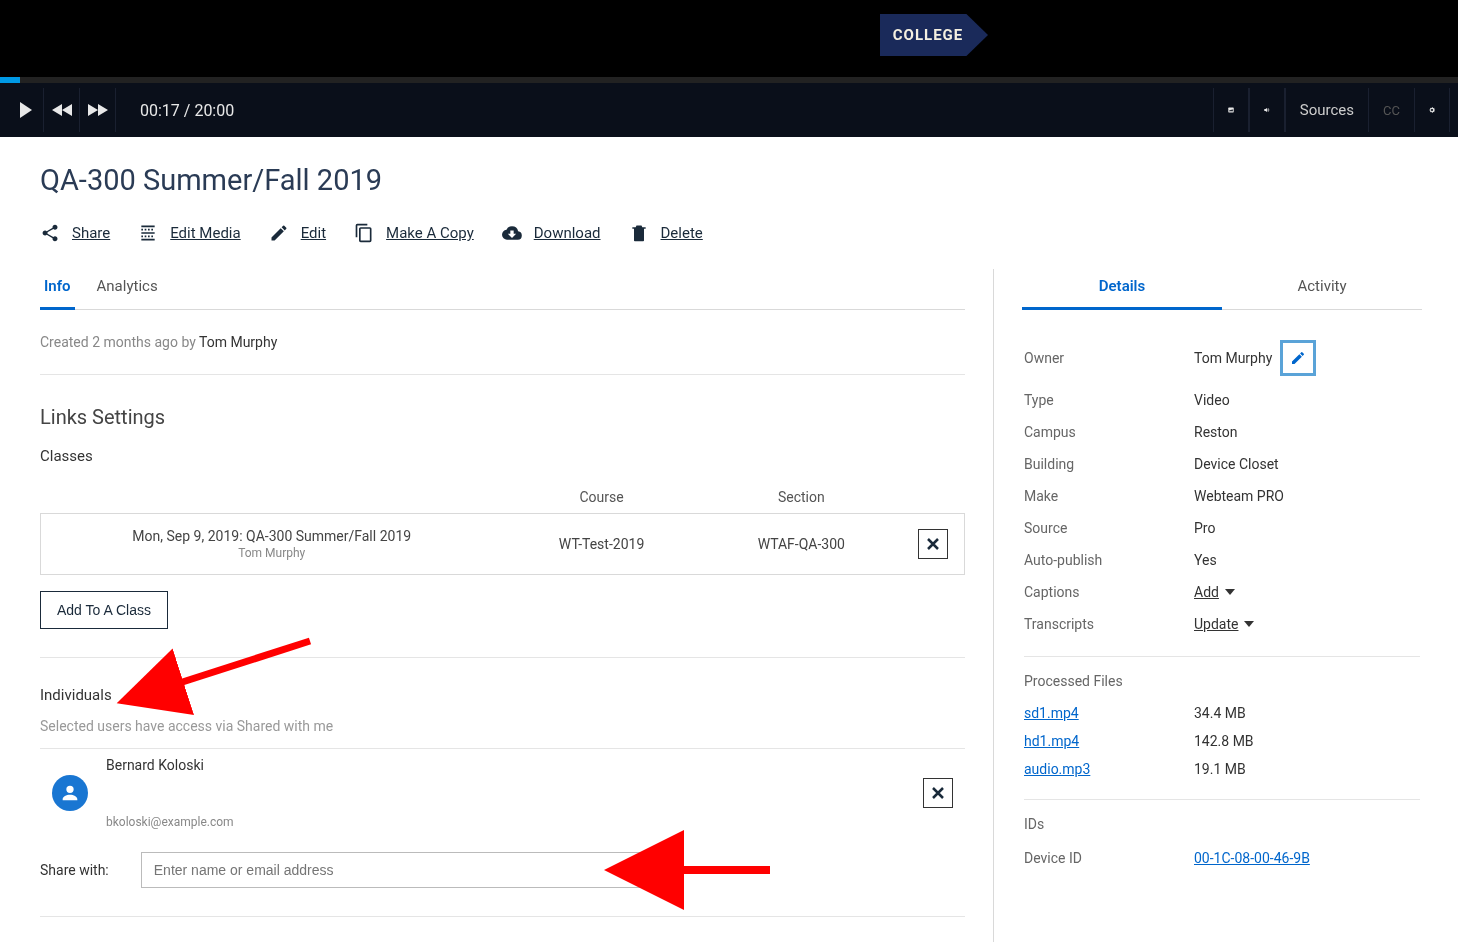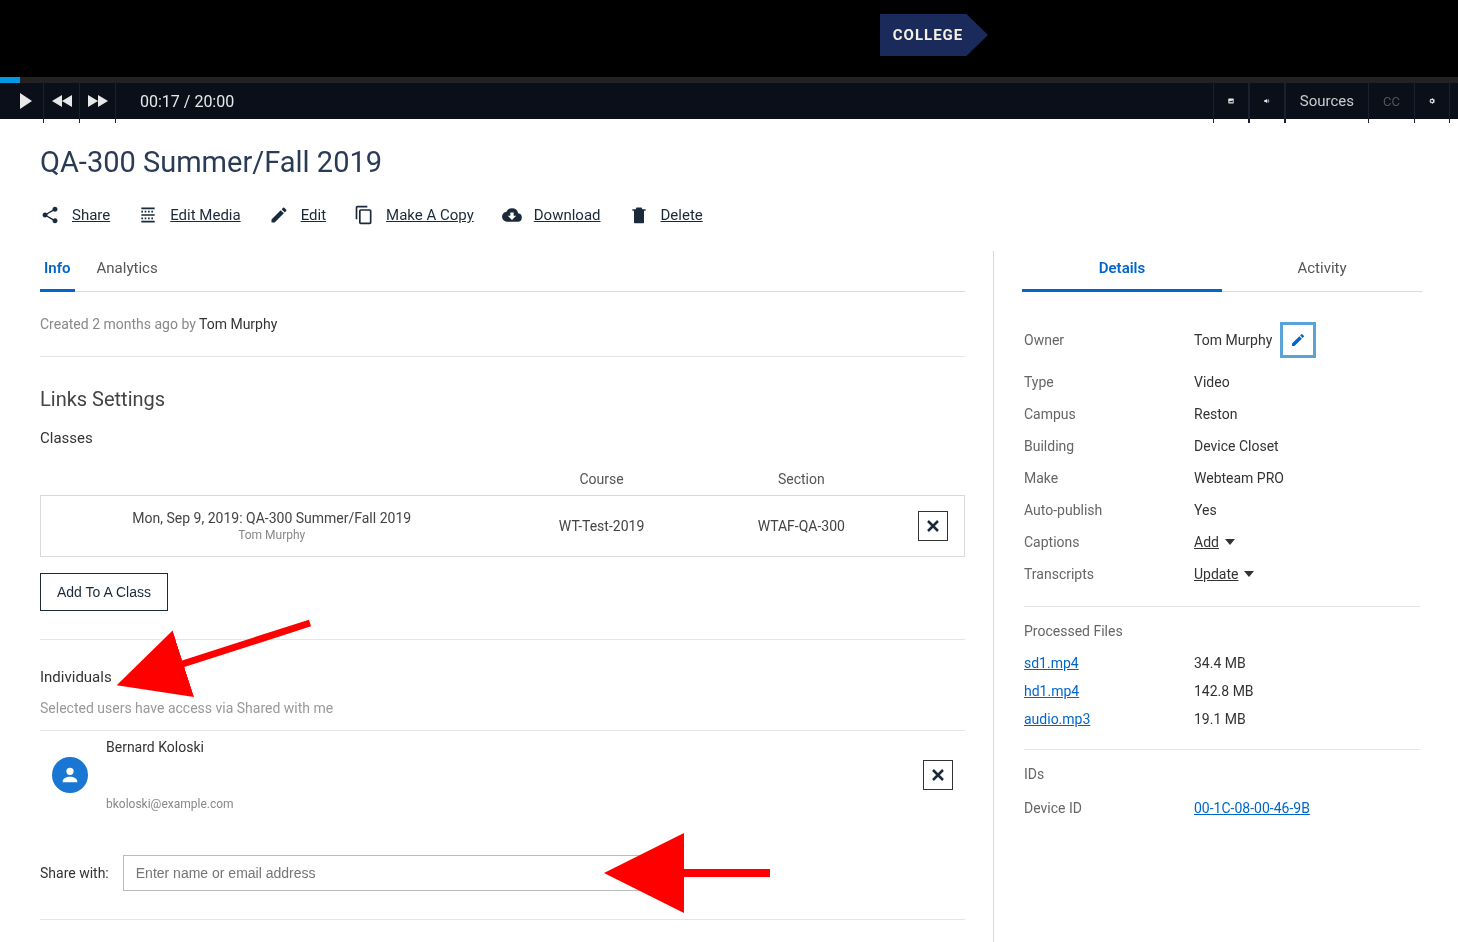--- a/index.html
+++ b/index.html
@@ -30,21 +30,21 @@
       letter-spacing: 1px;
       clip-path: polygon(0 0, 80% 0, 100% 50%, 80% 100%, 0 100%);
       padding-right: 12px;
     }
     .progress-bar-container { height: 6px; background: #222; position: relative; }
     .progress-bar-fill { height: 100%; width: 1.4%; background: #0099e5; }
     
     
     .player-controls {
       background: #0a0f1a;
-      height: 36px;
+      height: 54px;
       display: flex;
       align-items: center;
       padding: 0 8px;
       color: #fff;
     }
     .player-controls .left-controls { display: flex; align-items: center; gap: 0; }
     .player-controls .ctrl-btn {
       width: 36px;
       height: 44px;
       display: flex;
@@ -150,21 +150,21 @@
     .avatar-circle {
       width: 36px; height: 36px; border-radius: 50%; background: #1976d2;
       display: flex; align-items: center; justify-content: center;
     }
     .avatar-circle svg { fill: #fff; width: 22px; height: 22px; }
     .individual-info .name { font-size: 14px; color: #333; }
     .individual-info .email { font-size: 12px; color: #888; margin-top: 42px; }
     .individual-row .x-btn { margin-left: auto; }
     
     
-    .share-with-row { display: flex; align-items: center; gap: 14px; margin-top: 32px; }
+    .share-with-row { display: flex; align-items: center; gap: 32px; margin-top: 11px; }
     .share-with-row label { font-size: 14px; color: #333; }
     .share-input {
       flex: 0 0 520px; height: 36px; border: 1px solid #bbb; padding: 0 12px;
       font-size: 14px; position: relative; display: flex; align-items: center;
     }
     .share-input input { border: none; outline: none; width: 100%; font-size: 14px; color: #555; }
     .share-input .chev { position: absolute; right: 10px; top: 50%; transform: translateY(-50%); }
     .share-input .chev svg { fill: #0066cc; width: 10px; height: 6px; }
     
     .links-heading { font-size: 15px; color: #333; margin-top: 10px; }
@@ -420,20 +420,24 @@
           </div>
         <div class="details-row">
             <div class="lbl">Building</div>
             <div class="val">Device Closet</div>
           </div>
         <div class="details-row">
             <div class="lbl">Make</div>
             <div class="val">Webteam PRO</div>
           </div>
         <div class="details-row">
+            <div class="lbl">Source</div>
+            <div class="val">Pro</div>
+          </div>
+        <div class="details-row">
             <div class="lbl">Auto-publish</div>
             <div class="val">Yes</div>
           </div>
         <div class="details-row">
           <div class="lbl">Captions</div>
           <div class="val"><span class="linkish">
                 <span>Add</span>
                 <svg viewBox="0 0 10 6">
                   <path d="M0 0 L5 6 L10 0 Z"></path>
                 </svg>

